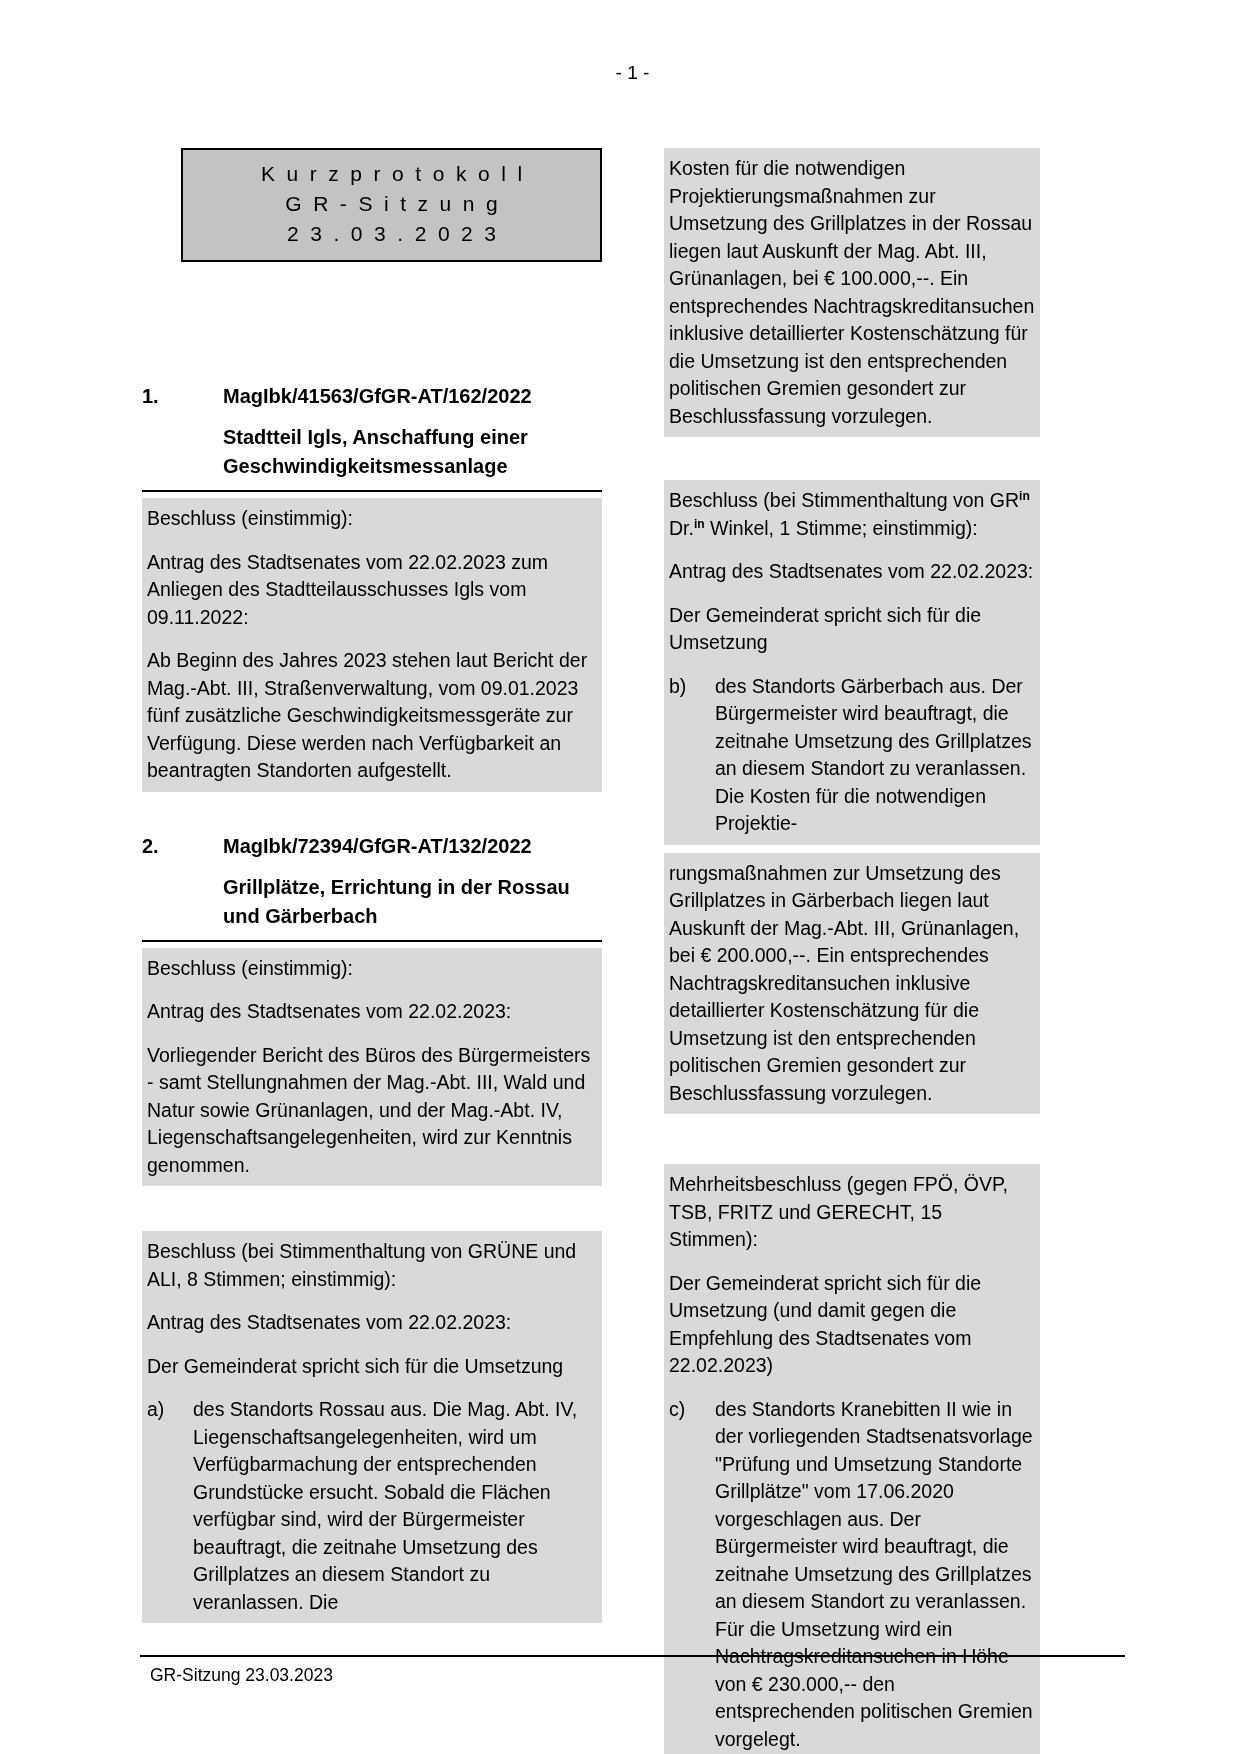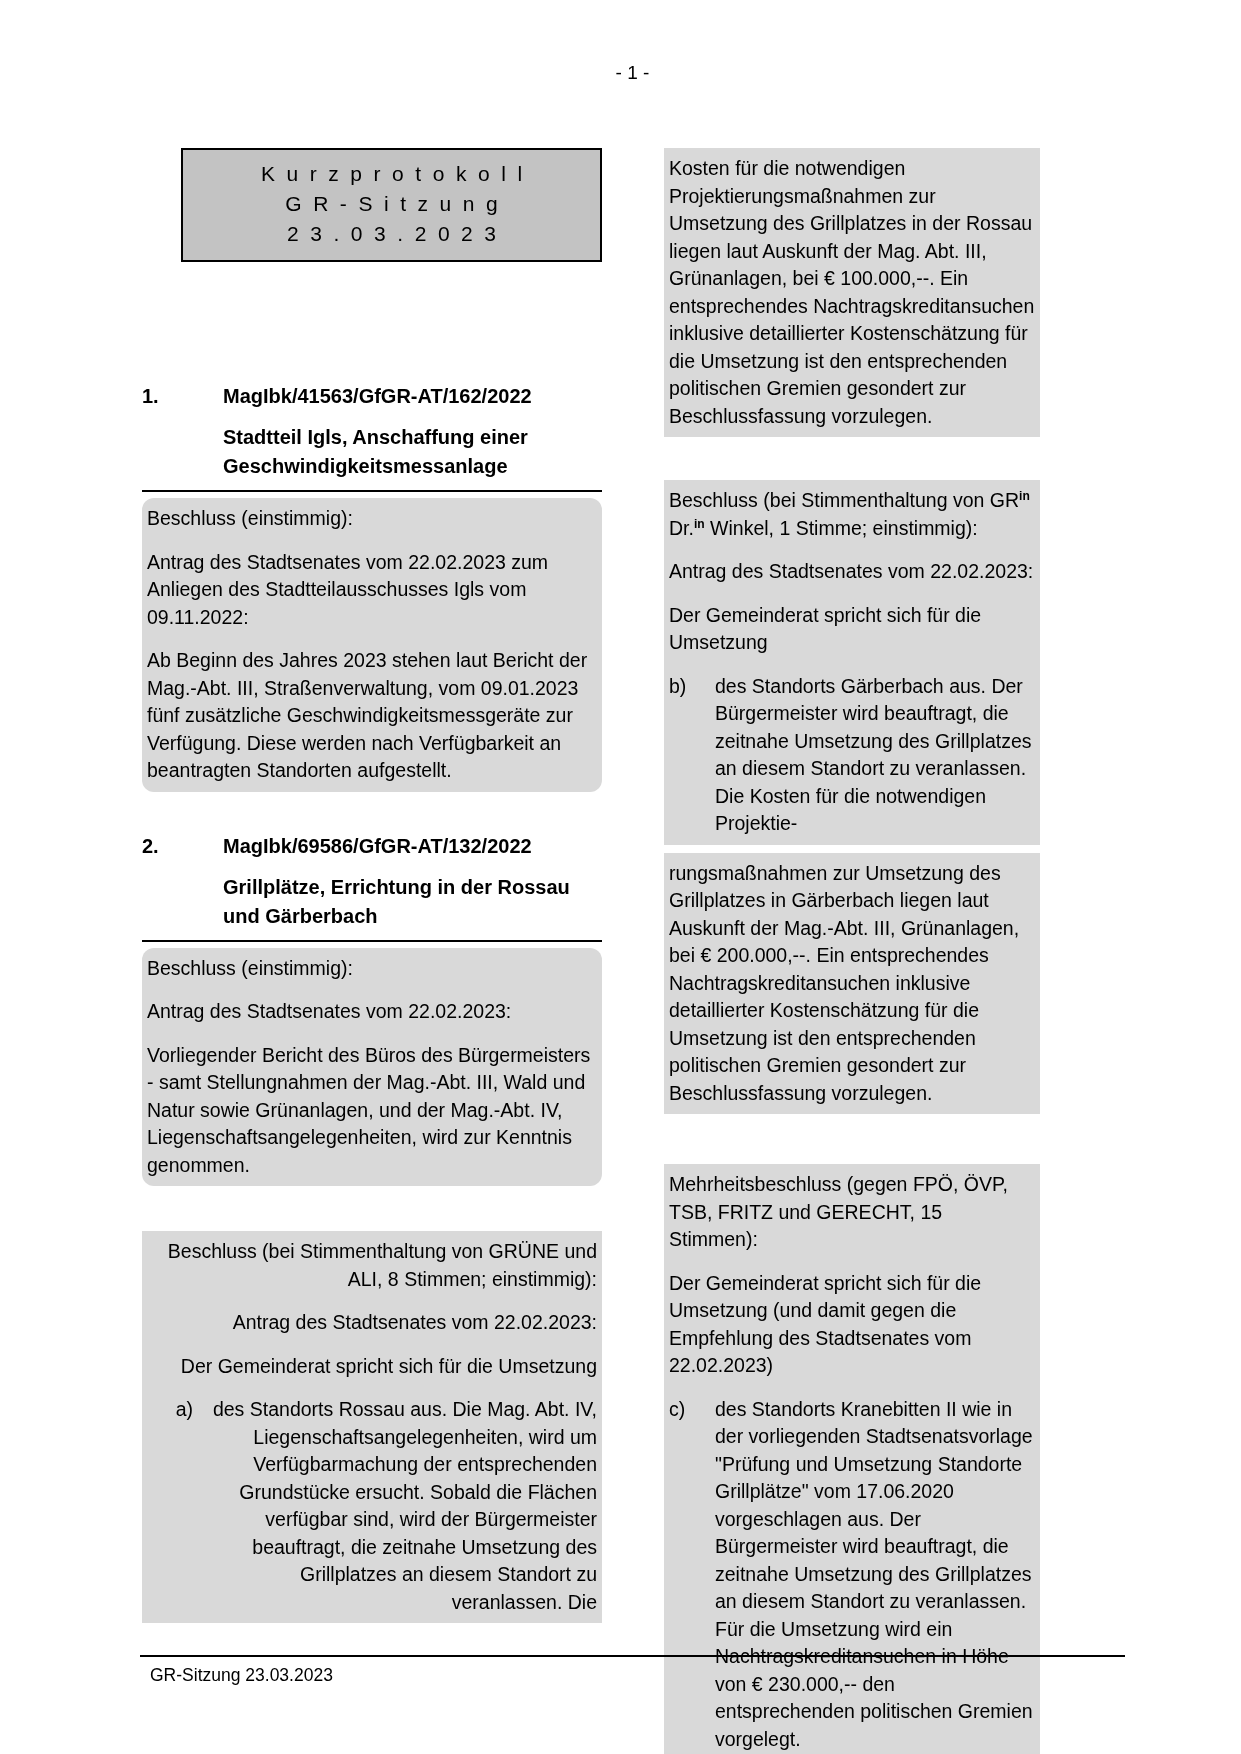--- a/index.html
+++ b/index.html
@@ -38,22 +38,22 @@
   .topic-ref{flex:1;}
   .topic-title{margin:12px 0 0 81px;}
 
   .gray{
     background:var(--hl,#d9d9d9);
     padding:7px 5px;
     font-size:19.5px;line-height:27.5px;
   }
   .gray p{margin:0 0 16px 0;}
   .gray p:last-child,.gray .li:last-child{margin-bottom:0;}
-  .after-heading{margin-top:6px;border-radius:12px;}
-  .mt-left-3{margin-top:45px;text-align:right;}
+  .after-heading{margin-top:6px;}
+  .mt-left-3{margin-top:45px;}
   .mt-right-2{margin-top:43px;}
   .mt-right-3{margin-top:8px;}
   .mt-right-4{margin-top:50px;}
 
   .li{display:flex;margin:0 0 16px 0;}
   .li .marker{width:46px;flex:none;}
   .li .litext{flex:1;}
   .cont{margin-left:46px;}
 
   sup{font-size:0.62em;line-height:0;vertical-align:super;font-weight:bold;}
@@ -89,21 +89,21 @@
 
   <div class="gray after-heading">
     <p>Beschluss (einstimmig):</p>
     <p>Antrag des Stadtsenates vom 22.02.2023 zum Anliegen des Stadtteilausschusses Igls vom 09.11.2022:</p>
     <p>Ab Beginn des Jahres 2023 stehen laut Bericht der Mag.-Abt. III, Straßenverwaltung, vom 09.01.2023 fünf zusätzliche Geschwindigkeitsmessgeräte zur Verfügung. Diese werden nach Verfügbarkeit an beantragten Standorten aufgestellt.</p>
   </div>
 
   <div class="topic-heading second">
     <div class="topic-row">
       <span class="topic-num">2.</span>
-      <span class="topic-ref">MagIbk/69586/GfGR-AT/132/2022</span>
+      <span class="topic-ref">MagIbk/72394/GfGR-AT/132/2022</span>
     </div>
     <div class="topic-title">Grillplätze, Errichtung in der Rossau und Gärberbach</div>
   </div>
 
   <div class="gray after-heading">
     <p>Beschluss (einstimmig):</p>
     <p>Antrag des Stadtsenates vom 22.02.2023:</p>
     <p>Vorliegender Bericht des Büros des Bürgermeisters - samt Stellungnahmen der Mag.-Abt. III, Wald und Natur sowie Grünanlagen, und der Mag.-Abt. IV, Liegenschaftsangelegenheiten, wird zur Kenntnis genommen.</p>
   </div>
 

